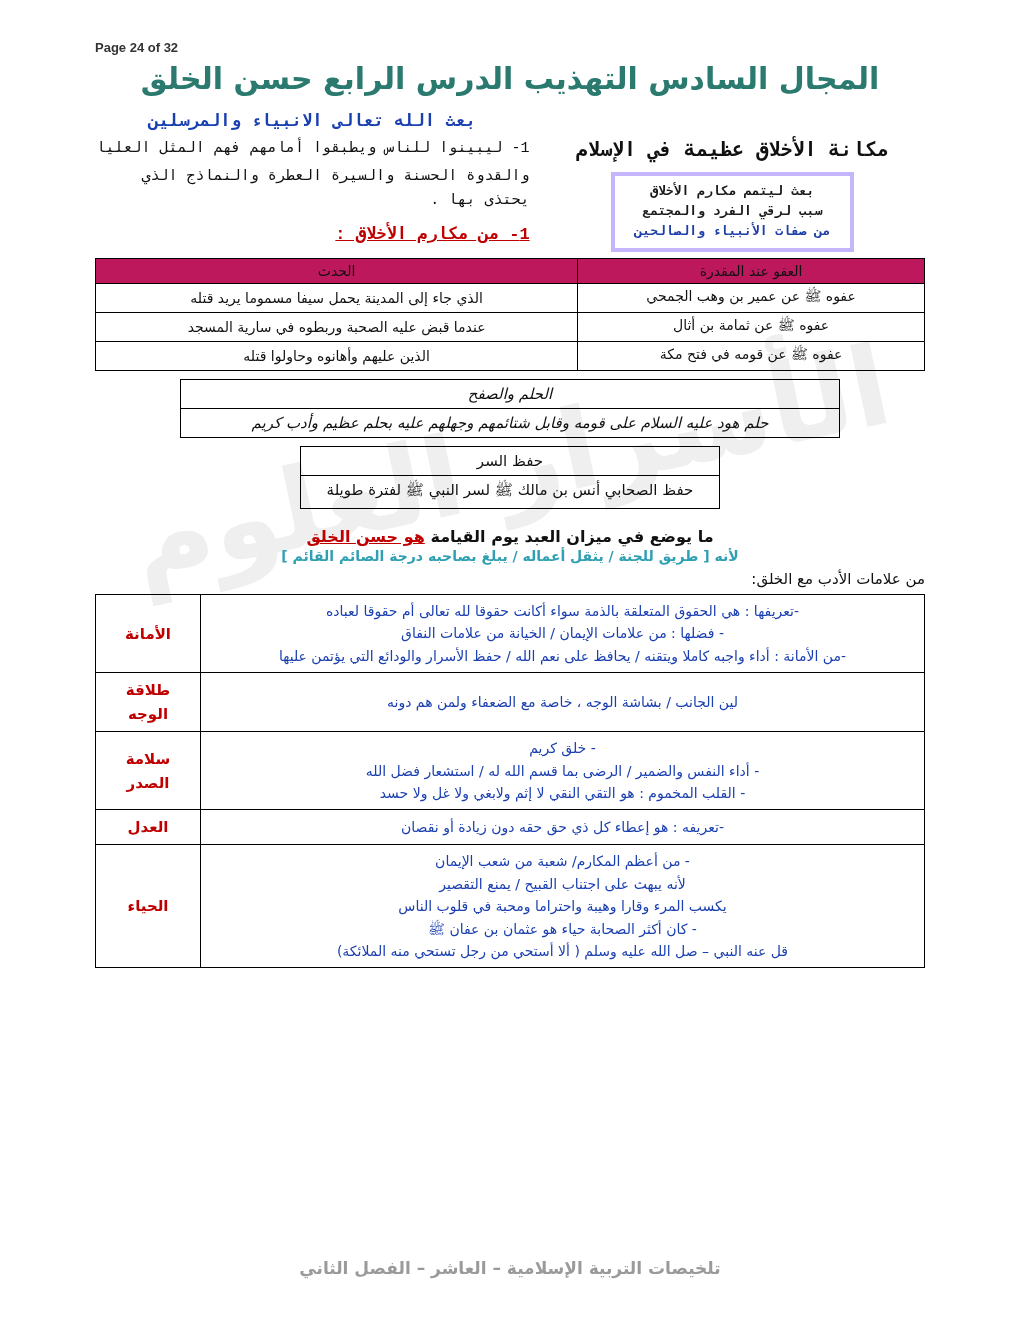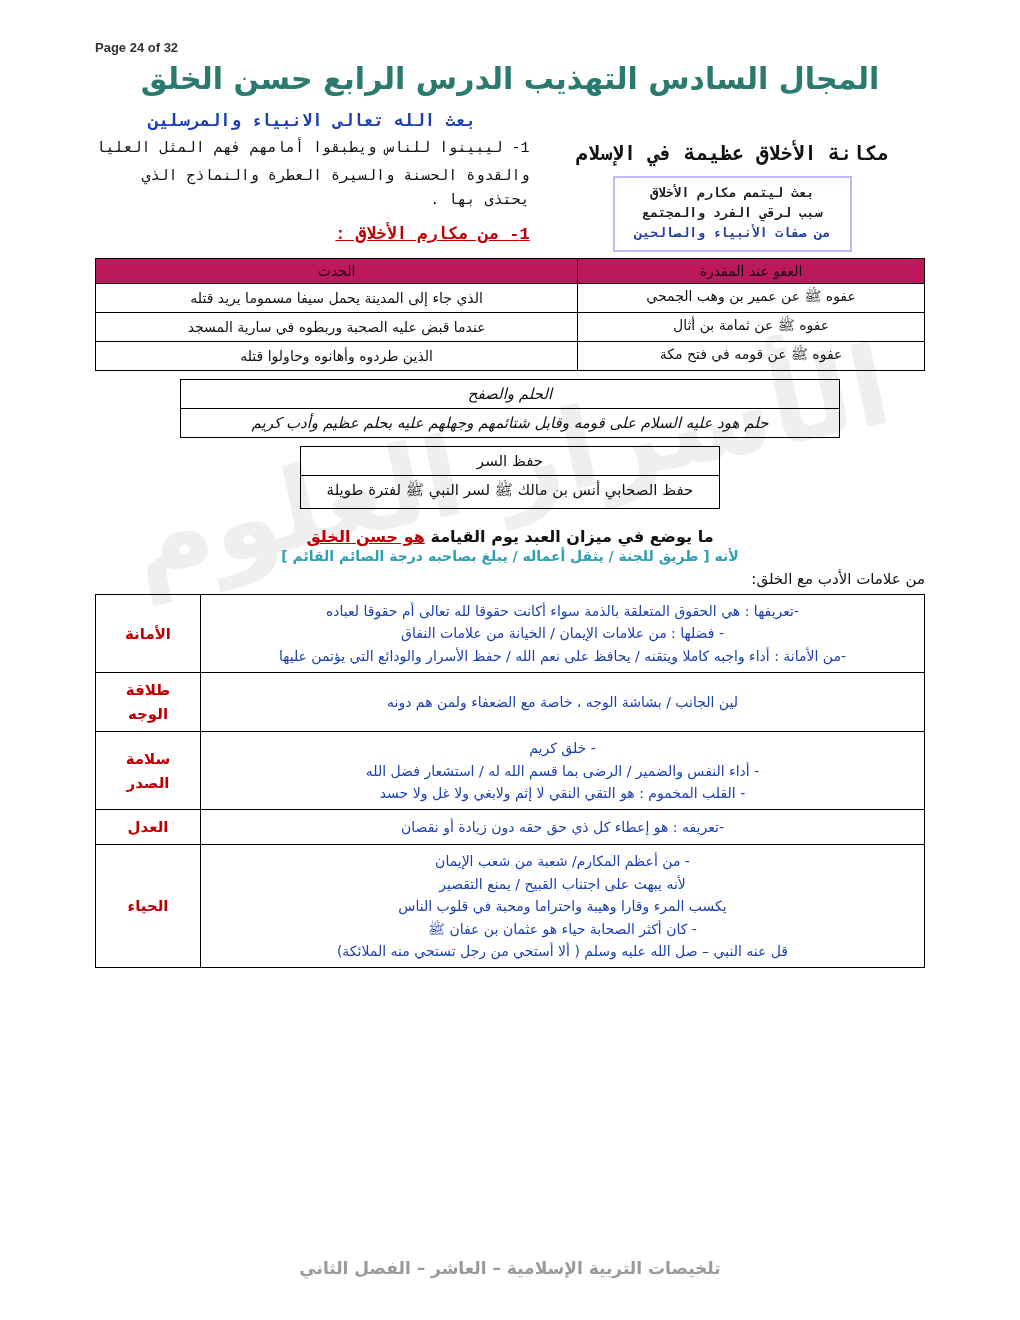--- a/index.html
+++ b/index.html
@@ -72,21 +72,21 @@
     width: 53%;
   }
   .subtitle-right {
     font-size: 20px;
     font-weight: bold;
     color: #111;
     text-align: center;
     margin: 0 0 10px 0;
   }
   .box {
-    border: 2px solid #c4b5fd;
+    border: 4px solid #c4b5fd;
     padding: 6px 10px;
     width: 215px;
     margin: 0 auto;
     text-align: center;
     font-size: 13px;
     font-weight: bold;
     line-height: 1.55;
   }
   .box .l1 { color: #1a1a1a; }
   .box .l2 { color: #1a1a1a; }
@@ -253,21 +253,21 @@
           <tr>
             <td>عفوه ﷺ عن عمير بن وهب الجمحي</td>
             <td>الذي جاء إلى المدينة يحمل سيفا مسموما يريد قتله</td>
           </tr>
           <tr>
             <td>عفوه ﷺ عن ثمامة بن أثال</td>
             <td>عندما قبض عليه الصحبة وربطوه في سارية المسجد</td>
           </tr>
           <tr>
             <td>عفوه ﷺ عن قومه في فتح مكة</td>
-            <td>الذين طردوه وأهانوه وحاولوا قتله</td>
+            <td>الذين عليهم وأهانوه وحاولوا قتله</td>
           </tr>
         </tbody>
       </table>
     </div>
 
     <table class="mid w-hilm">
       <tbody>
           <tr>
         <td>الحلم والصفح</td>
       </tr>

